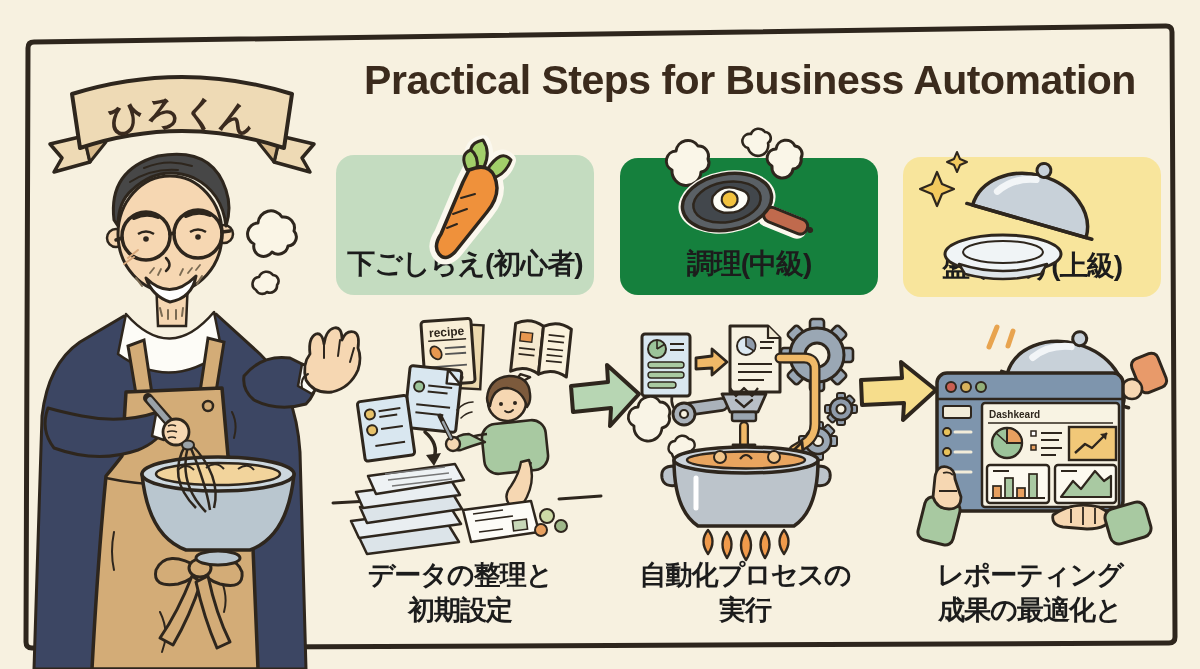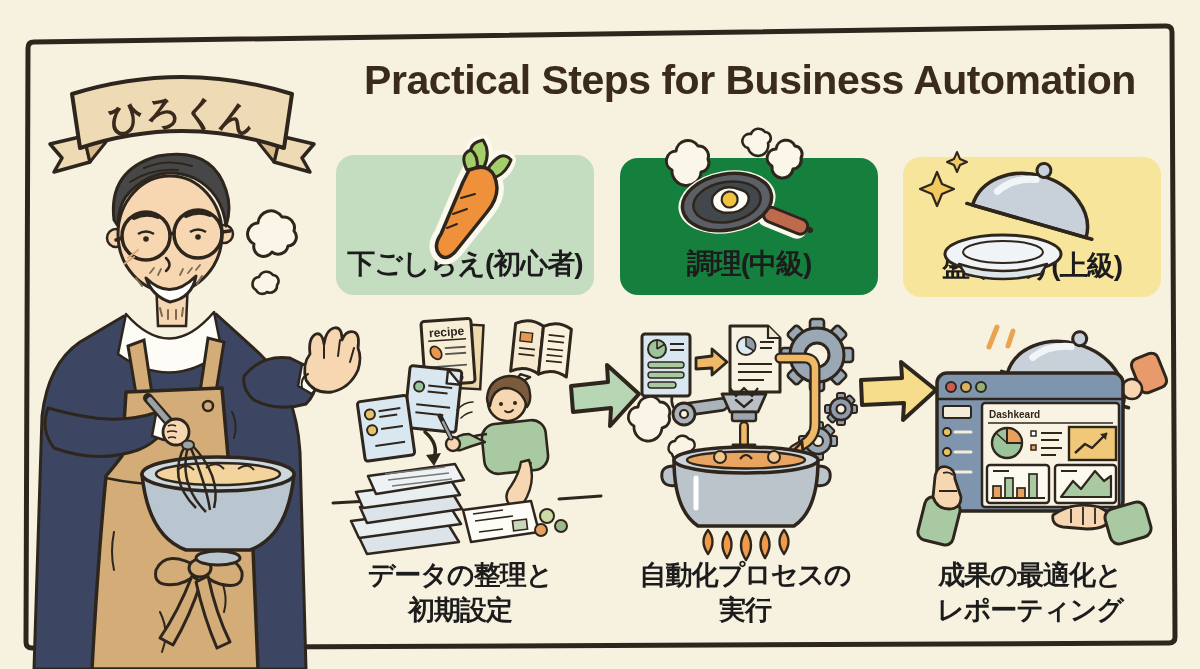--- a/index.html
+++ b/index.html
@@ -348,22 +348,22 @@
 
   <div class="abs caption" style="left:335px;top:558px">
     <div>データの整理と</div>
     <div>初期設定</div>
   </div>
   <div class="abs caption" style="left:620px;top:558px">
     <div>自動化プロセスの</div>
     <div>実行</div>
   </div>
   <div class="abs caption" style="left:905px;top:558px">
+    <div>レポーティング</div>
     <div>成果の最適化と</div>
-    <div>レポーティング</div>
   </div>
 
   <svg class="abs" style="left:10px;top:112px" width="355" height="557" viewBox="0 0 355 557">
     <path d="M244,132 a11,11 0 0 1 4,-21 a13,13 0 0 1 24,-6 a11,11 0 0 1 12,14 a9,9 0 0 1 -6,15 a10,10 0 0 1 -16,6 a10,10 0 0 1 -18,-8 Z" fill="#faf5e6" stroke="#2e261d" stroke-width="3" stroke-linejoin="round"></path>
     <path d="M246,178 a7,7 0 0 1 3,-13 a8,8 0 0 1 14,-2 a6,6 0 0 1 4,10 a7,7 0 0 1 -10,7 a7,7 0 0 1 -11,-2 Z" fill="#faf5e6" stroke="#2e261d" stroke-width="2.6" stroke-linejoin="round"></path>
     <path d="M146,168 H178 L176,214 H148 Z" fill="#f6d7b2" stroke="#2e261d" stroke-width="2.5"></path>
     <path d="M114,204 L70,230 Q38,252 32,304 L24,557 L296,557 L290,340 Q286,276 250,242 L206,202 L160,246 Z" fill="#3c4663" stroke="#2e261d" stroke-width="3" stroke-linejoin="round"></path>
     <path d="M116,202 Q160,252 204,200 L212,240 Q160,280 108,242 Z" fill="#fdfcf7" stroke="#2e261d" stroke-width="2.5" stroke-linejoin="round"></path>
     <g>
       <circle cx="106" cy="126" r="9" fill="#f6d7b2" stroke="#2e261d" stroke-width="2.5"></circle>

